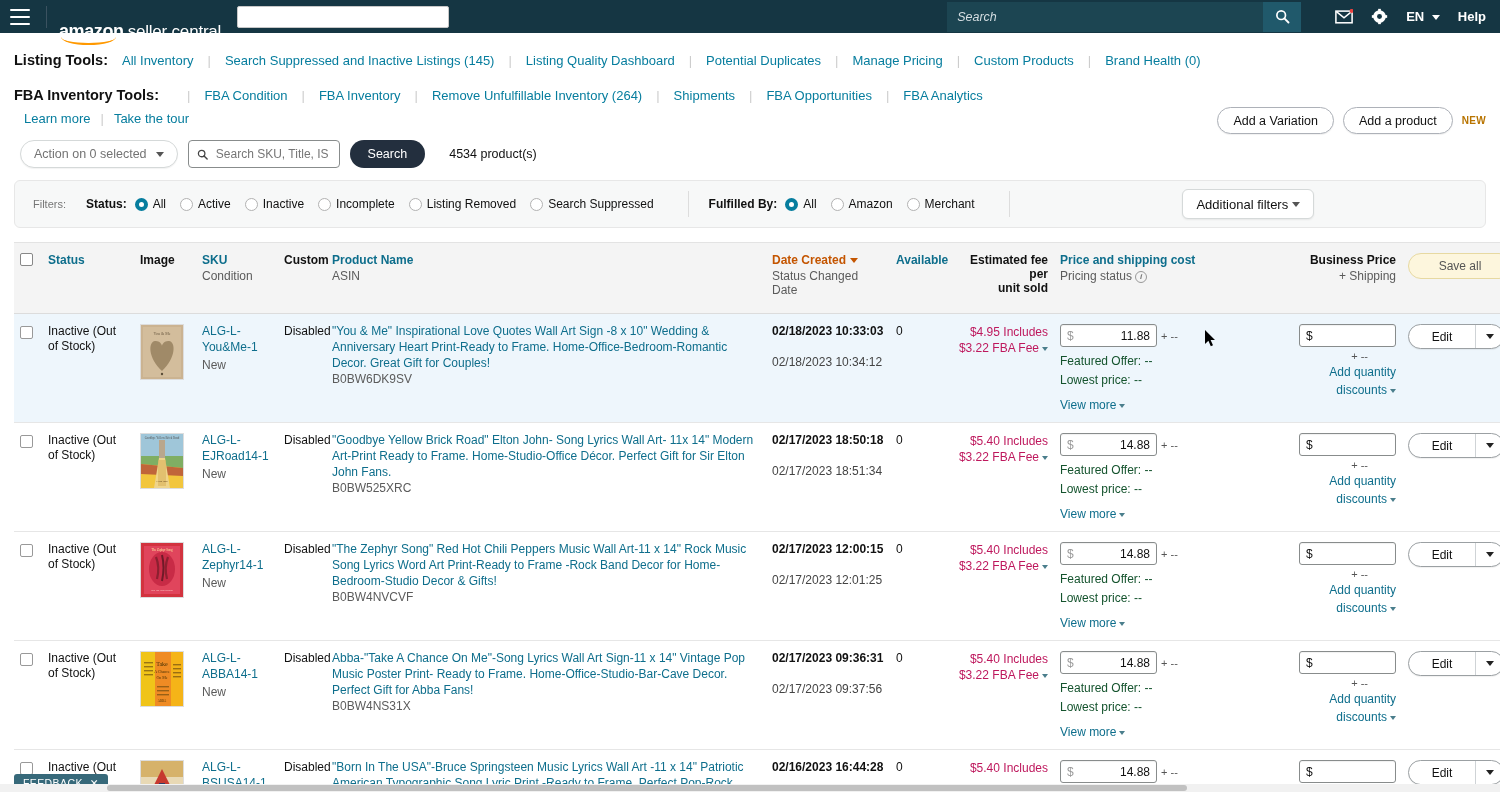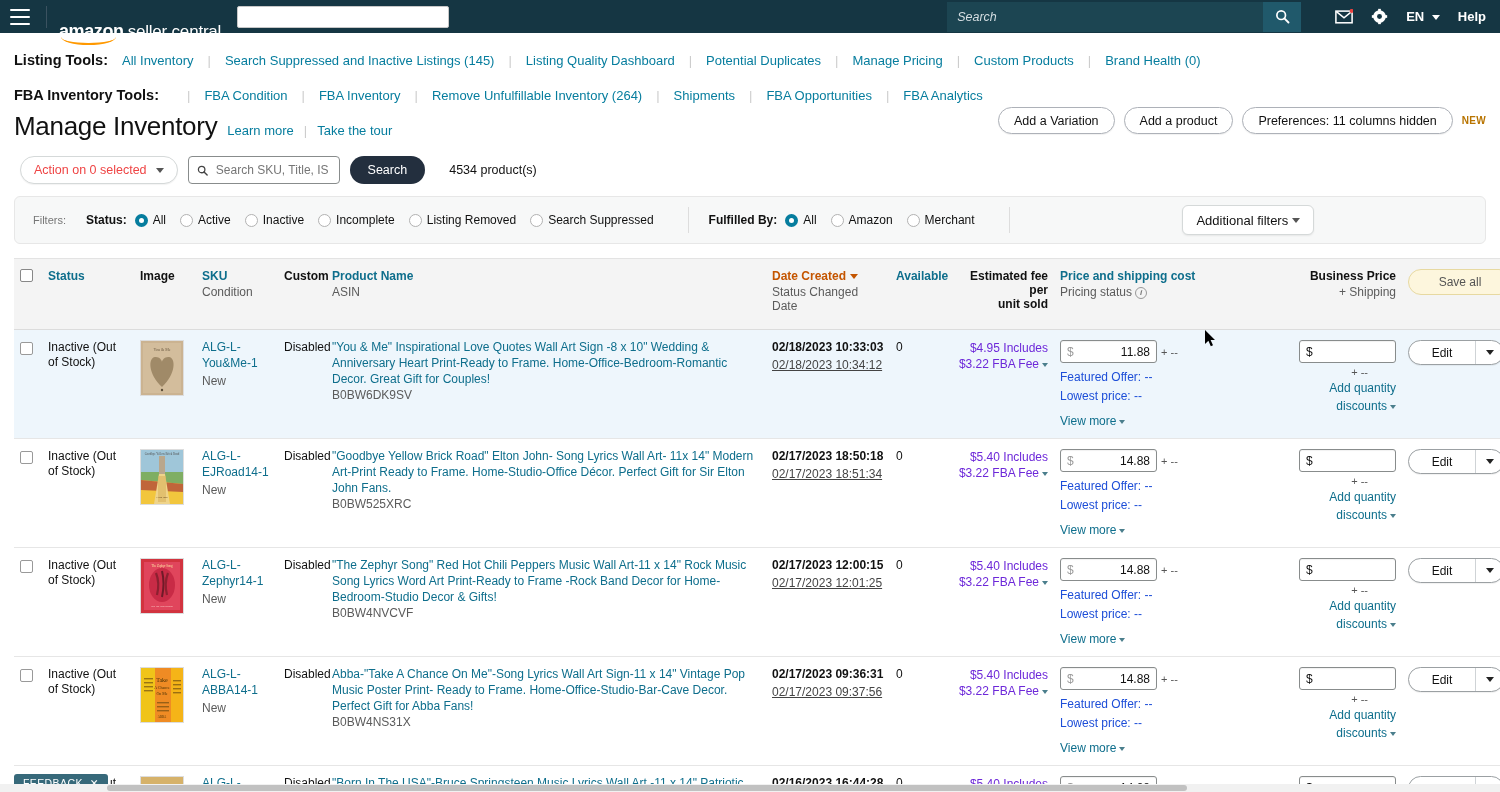--- a/index.html
+++ b/index.html
@@ -74,21 +74,21 @@
     height:27px; padding: 0 15px; font-size:12.5px; color:#111; cursor:pointer;
     font-family:"Liberation Sans", sans-serif;
     box-shadow: 0 1px 1px rgba(0,0,0,0.06);
   }
   .newtag { color:#b87400; font-weight:700; font-size:10px; letter-spacing:0.3px;}
 
   
   .actionbar { display:flex; align-items:center; gap:10px; padding: 14px 14px 12px 20px;}
   .dropbtn {
     border:1px solid #d5d9d9; border-radius:18px; background:#fff; height:28px;
-    display:flex; align-items:center; gap:9px; padding: 0 13px; font-size:12.5px; color:#ef4444; cursor:pointer;
+    display:flex; align-items:center; gap:9px; padding: 0 13px; font-size:12.5px; color:#737373; cursor:pointer;
     box-shadow:0 1px 1px rgba(0,0,0,.05);
   }
   .caret { border-left:4px solid transparent; border-right:4px solid transparent; border-top:5px solid #555; }
   .caret-sm { border-left:3px solid transparent; border-right:3px solid transparent; border-top:4px solid #4a7e8c; display:inline-block; vertical-align:middle; margin-left:3px;}
   .searchbox {
     display:flex; align-items:center; width:152px; height:28px; border:1px solid #888c8c; border-radius:4px;
     padding: 0 8px; background:#fff; gap:6px;
   }
   .searchbox input{ border:none; outline:none; font-size:12px; width:100%; color:#333; font-family:"Liberation Sans", sans-serif;}
   .searchbox input::placeholder{ color:#767676;}
@@ -153,31 +153,31 @@
   .chk { width:13px; height:13px; border:1px solid #999; border-radius:2px; background:#fff; cursor:pointer;}
   .chk.hdr { border-color:#888; }
   .statustxt { color:#111; line-height:1.25; }
   .thumb { width:44px; height:56px; border:1px solid #ddd; background:#fff; overflow:hidden; display:block;}
   .thumb svg{ display:block; }
   .skulink{ color:#0e6e8c; text-decoration:none; line-height:1.3; display:block; cursor:pointer;}
   .cond{ color:#5b5b5b; margin-top:3px; display:block;}
   .pname{ color:#0e6e8c; line-height:1.32; cursor:pointer; display:block;}
   .asin{ color:#5b5b5b; margin-top:1px; display:block;}
   .datetxt{ font-weight:700; display:block; color:#111;}
-  .datetxt2{ color:#444; display:block; margin-top:4px;text-decoration:underline;}
-  .feeline{ color:#6d28d9; text-align:right; display:block; line-height:1.35;}
+  .datetxt2{ color:#444; display:block; margin-top:17px;}
+  .feeline{ color:#be185d; text-align:right; display:block; line-height:1.35;}
   .priceinput{
     width:97px; height:23px; border:1px solid #888c8c; border-radius:3px; background:#fff;
     display:inline-flex; align-items:center; padding: 0 6px; justify-content:space-between;
     box-shadow: inset 0 1px 1px rgba(0,0,0,0.06);
   }
   .priceinput .cur{ color:#9a9a9a; font-size:12px;}
   .priceinput .val{ color:#111; font-size:12px;text-align:center;}
   .plus{ color:#555; font-size:11px; margin-left:4px;}
-  .sub{ color:#1d4ed8; margin-top:5px; display:block; line-height:1.5;}
+  .sub{ color:#14532d; margin-top:5px; display:block; line-height:1.5;}
   .viewmore{ color:#0e6e8c; cursor:pointer; display:inline-block; margin-top:9px;}
   .bizcell{ text-align:right;}
   .bizinput{
     width:97px; height:23px; border:1px solid #888c8c; border-radius:3px; background:#fff;
     display:inline-flex; align-items:center; padding: 0 6px;
     box-shadow: inset 0 1px 1px rgba(0,0,0,0.06);
   }
   .plusdash{ color:#555; font-size:11px; display:block; margin-top:3px; text-align:right; padding-right:28px;}
   .addqty{ color:#0e6e8c; display:block; text-align:right; line-height:1.35; cursor:pointer; margin-top:2px;}
   .editwrap{ display:flex; width:96px; height:25px; border:1px solid #9ba0a3; border-radius:14px; overflow:hidden; background:#fff; box-shadow:0 1px 1px rgba(0,0,0,.06);}
@@ -279,29 +279,27 @@
   <a>Remove Unfulfillable Inventory (264)</a>
   <span class="sep">|</span>
   <a>Shipments</a>
   <span class="sep">|</span>
   <a>FBA Opportunities</a>
   <span class="sep">|</span>
   <a>FBA Analytics</a>
 </div>
 
 <div class="titlebar">
-  <span class="pagetitle">Manage Inventory</span>
   <a>Learn more</a>
   <span class="tsep">|</span>
   <a>Take the tour</a>
 
   <div class="headbtns">
     <button class="wbtn">Add a Variation</button>
     <button class="wbtn">Add a product</button>
-    <button class="wbtn">Preferences: 11 columns hidden</button>
     <span class="newtag">NEW</span>
   </div>
 </div>
 
 <div class="actionbar">
   <div class="dropbtn">
     <span>Action on 0 selected</span>
     <span class="caret"></span>
   </div>
   <div class="searchbox">

